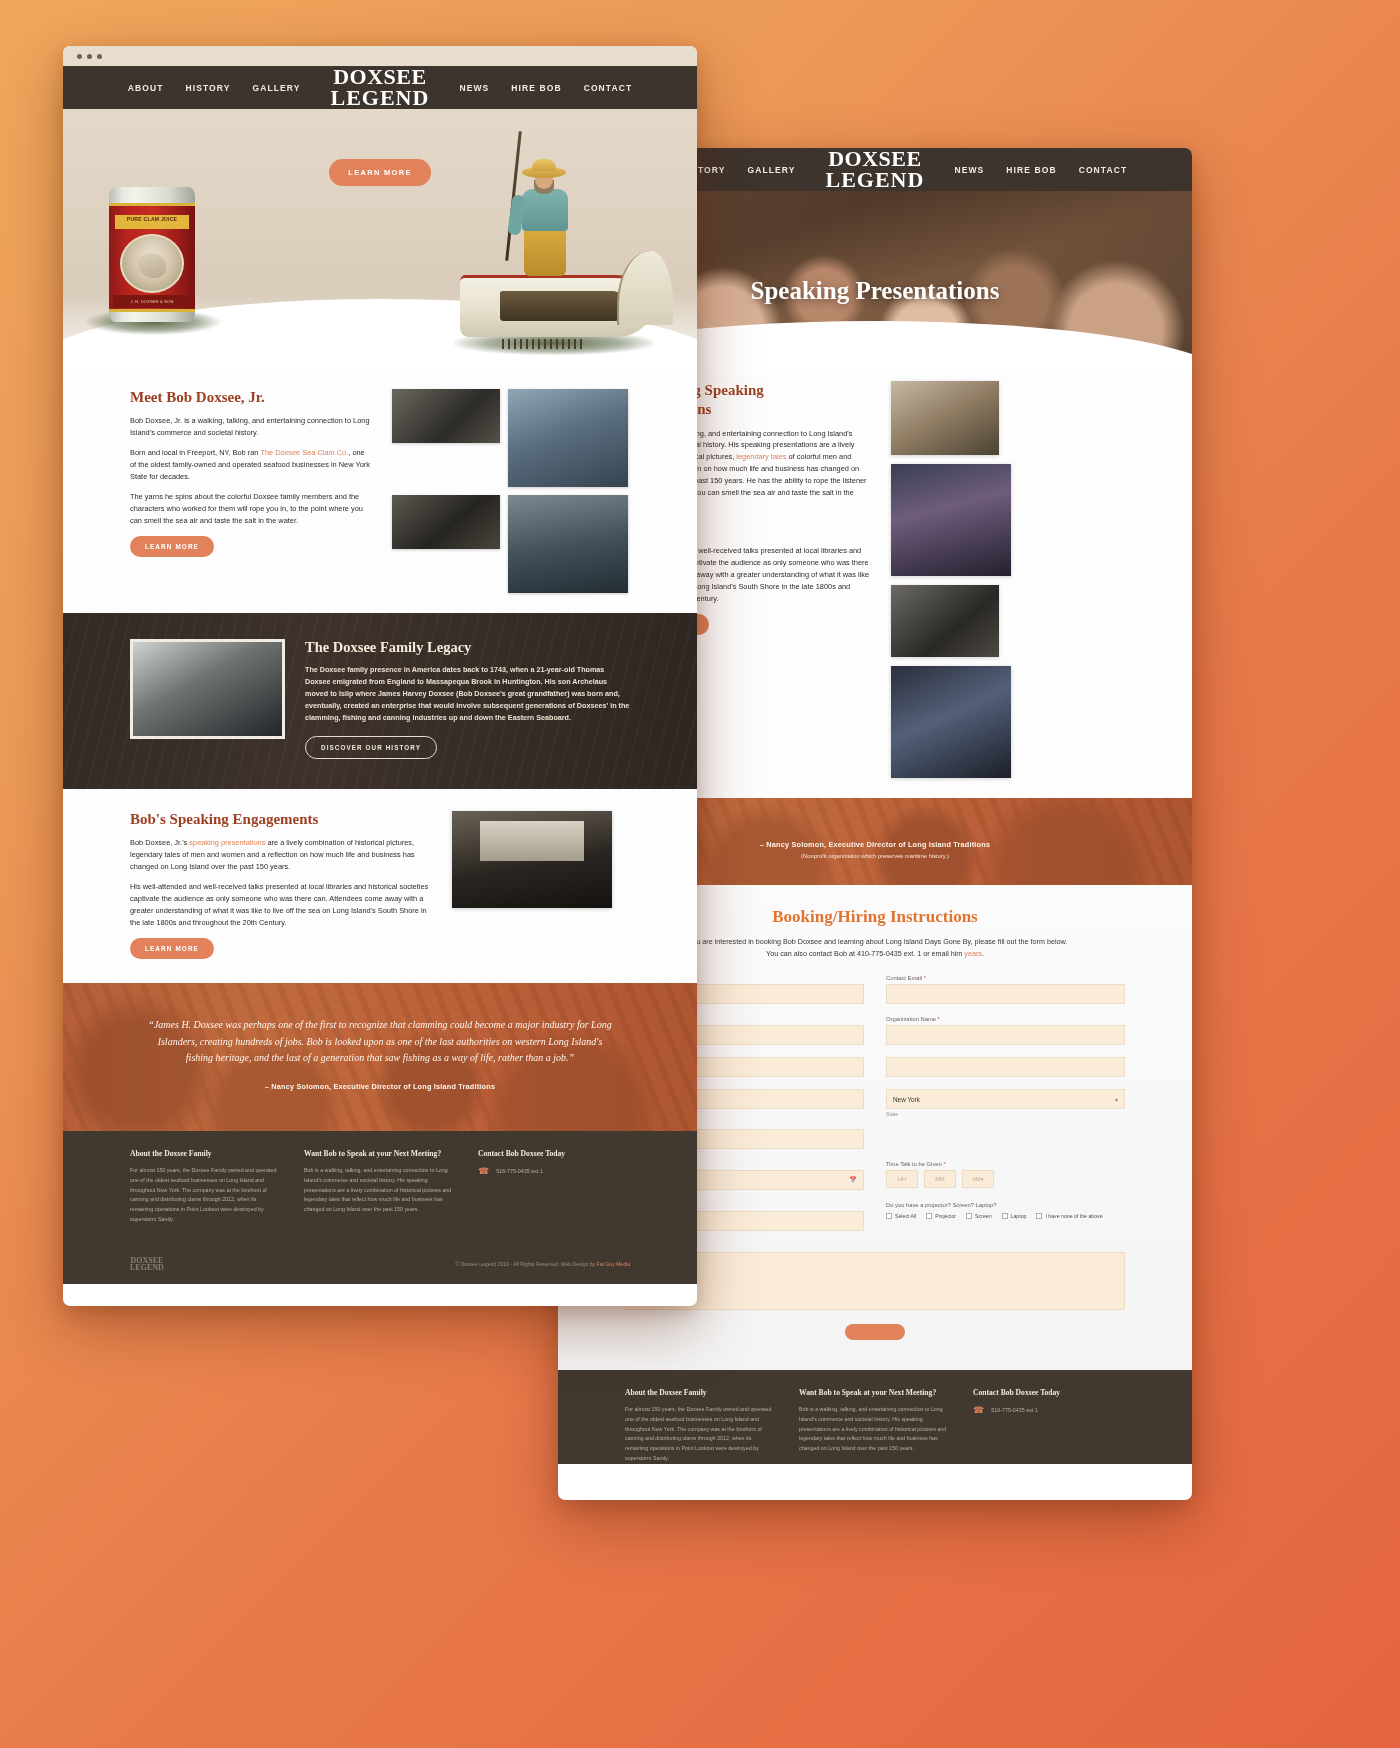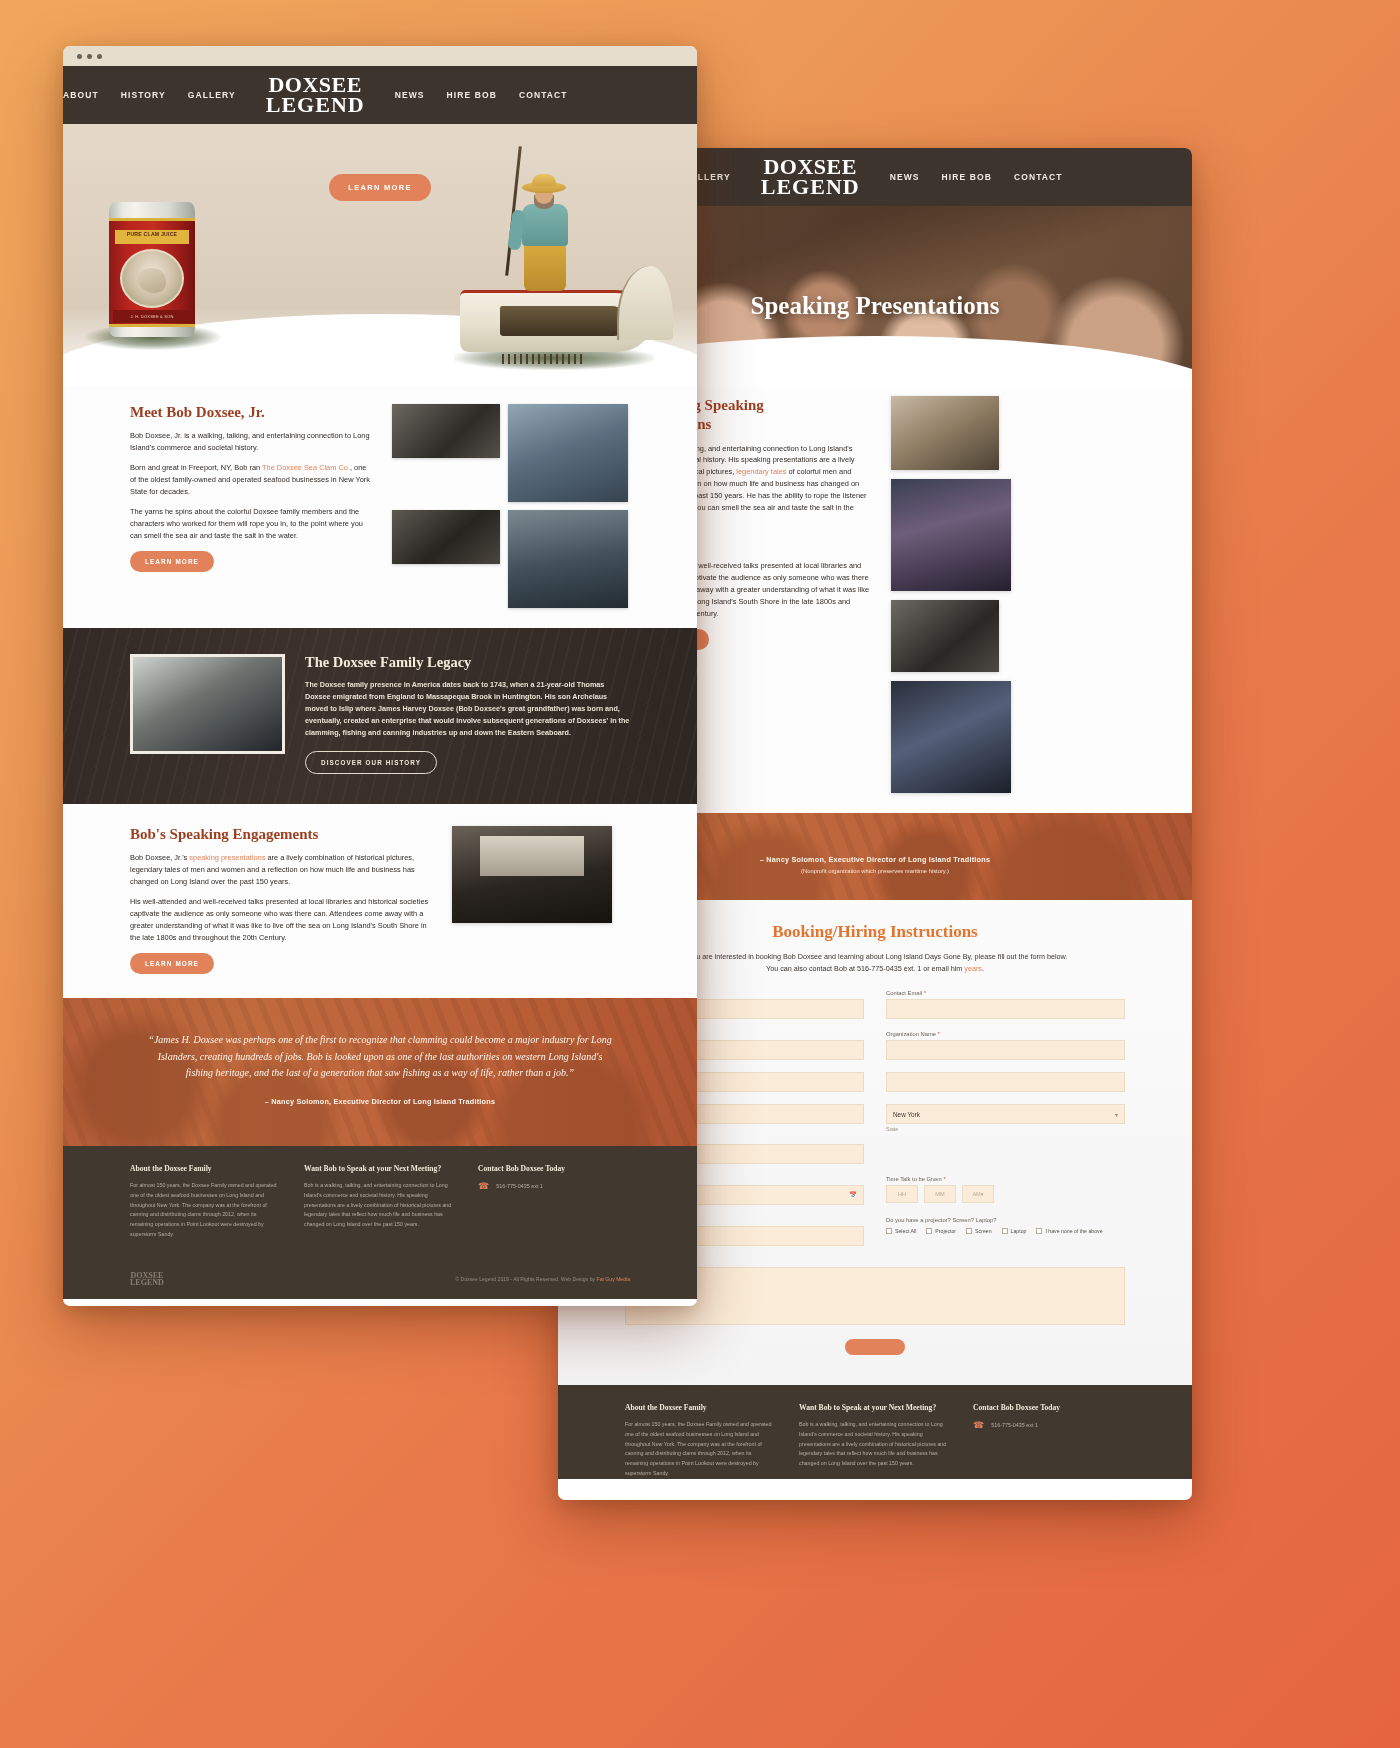--- a/index.html
+++ b/index.html
@@ -18,22 +18,22 @@
   }
   .chrome-bar {
     height: 20px; background: #e7ddcc;
     border-radius: 7px 7px 0 0;
     display: flex; align-items: center; padding-left: 14px; gap: 5px;
   }
   .dot { width: 5px; height: 5px; border-radius: 50%; background: #6e6257; }
 
   
   .site-nav {
-    background: #3d342d; height: 58px;
-    display: flex; align-items: center; 
+    background: #3d342d; height: 43px;
+    display: flex; align-items: center; justify-content: center;
     gap: 22px; position: relative;
   }
   .nav-link {
     color: #f3ece3; font-size: 8.5px; font-weight: bold;
     letter-spacing: 1.1px; text-transform: uppercase; white-space: nowrap;
   }
   .logo {
     color: #fff; text-align: center; line-height: .92;
     font-family: "Liberation Serif", serif; font-weight: bold;
     margin: 0 8px;
@@ -374,21 +374,21 @@
 
   <div class="quote-band" style="padding:26px 0 26px;">
     <div class="quote-attr">– Nancy Solomon, Executive Director of Long Island Traditions</div>
     <div class="quote-sub">(Nonprofit organization which preserves maritime history.)</div>
   </div>
 
   <div class="form-band">
     <div class="form-title">Booking/Hiring Instructions</div>
     <div class="form-lead" style="width:470px;margin:0 auto;">
       <span>If you are interested in booking Bob Doxsee and learning about Long Island Days Gone By, please fill out the form below.</span><br>
-      <span>You can also contact Bob at 516-775-0435 ext. 1 or email him </span><span class="lnk">years</span><span>.</span>
+      <span>You can also contact Bob at 410-775-0435 ext. 1 or email him </span><span class="lnk">years</span><span>.</span>
     </div>
 
     <div class="form-grid">
       <div>
         <label class="fld-label"><span>Contact Name</span> <span class="req">*</span></label>
         <div class="fld-input"></div>
       </div>
       <div>
         <label class="fld-label"><span>Contact Email</span> <span class="req">*</span></label>
         <div class="fld-input"></div>
@@ -553,21 +553,21 @@
       <a class="btn-orange">LEARN MORE</a>
     </div>
   </div>
 
   <div class="sec-white">
     <div class="wrap two-col">
       <div class="col-l">
         <div class="h-brown">Meet Bob Doxsee, Jr.</div>
         <p class="p-body">Bob Doxsee, Jr. is a walking, talking, and entertaining connection to Long Island's commerce and societal history.</p>
         <p class="p-body">
-          <span>Born and great in Freeport, NY, Bob ran </span><span class="lnk">The Doxsee Sea Clam Co.</span><span>, one of the oldest family-owned and operated seafood businesses in New York State for decades.</span>
+          <span>Born and local in Freeport, NY, Bob ran </span><span class="lnk">The Doxsee Sea Clam Co.</span><span>, one of the oldest family-owned and operated seafood businesses in New York State for decades.</span>
         </p>
         <p class="p-body">The yarns he spins about the colorful Doxsee family members and the characters who worked for them will rope you in, to the point where you can smell the sea air and taste the salt in the water.</p>
         <a class="btn-sm">LEARN MORE</a>
       </div>
       <div class="thumbs">
         <div class="th a"></div>
         <div class="th b"></div>
         <div class="th c"></div>
         <div class="th d"></div>
       </div>

